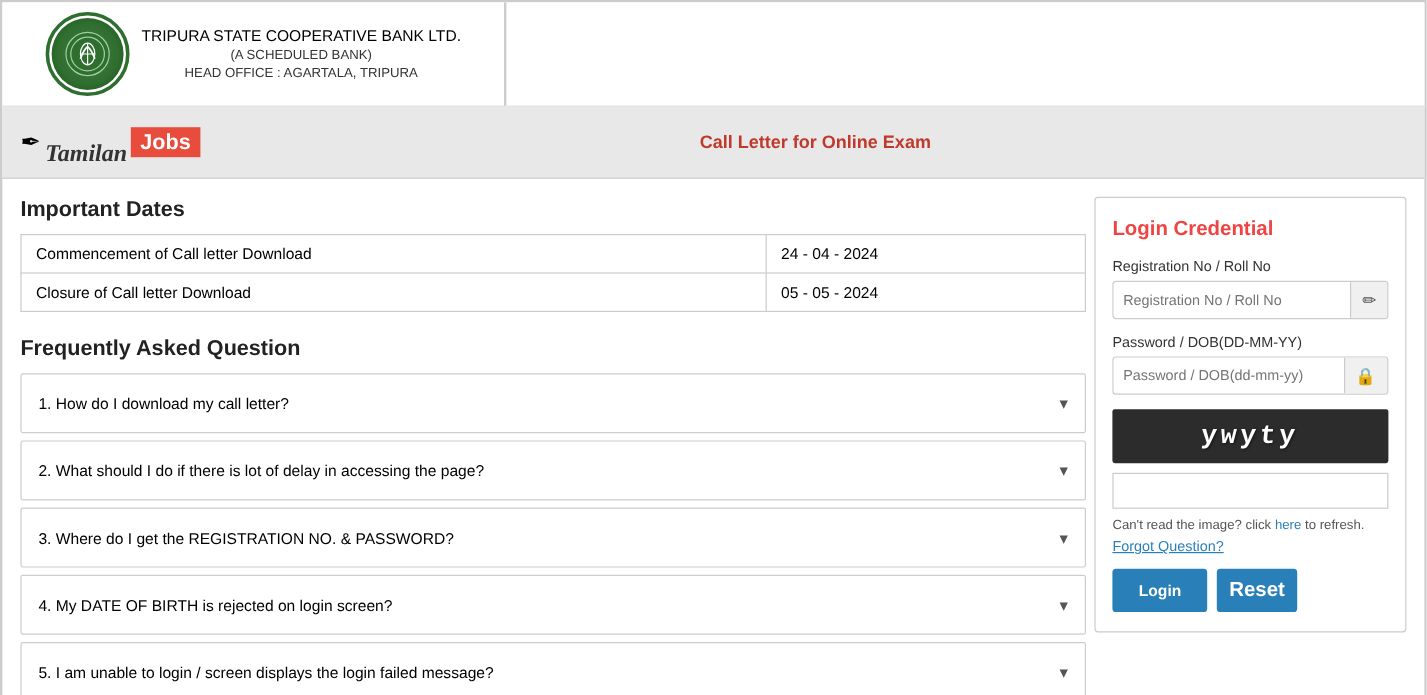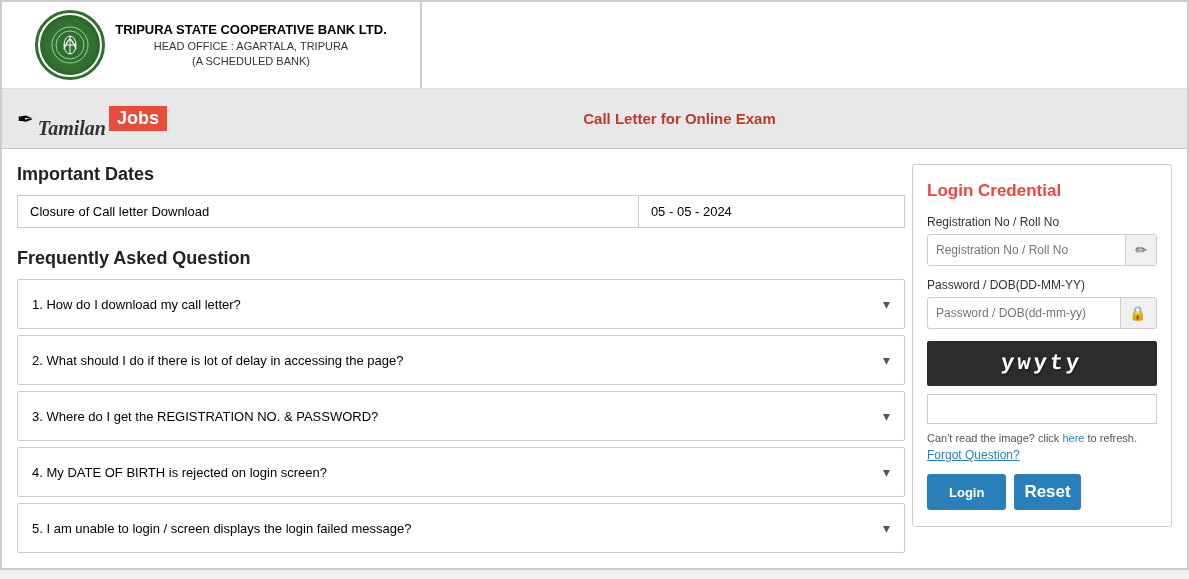--- a/index.html
+++ b/index.html
@@ -51,21 +51,21 @@
     }
     .bank-logo-inner svg {
       width: 40px;
       height: 40px;
     }
     .header-bank-text {
       text-align: center;
       line-height: 1.4;
     }
     .header-bank-text .bank-name {
-      font-weight: bold;
+      font-weight: normal;
       font-size: 13px;
       color: #000;
     }
     .header-bank-text .bank-sub {
       font-size: 11px;
       color: #333;
     }
     .header-title-section {
       flex: 1;
       background: #2980b9;
@@ -304,42 +304,46 @@
             <circle cx="20" cy="20" r="14" fill="none" stroke="#a0d0a0" stroke-width="1"></circle>
             <path d="M14 24 Q17 16 20 14 Q23 16 26 24" stroke="#fff" stroke-width="1.5" fill="none"></path>
             <ellipse cx="20" cy="20" rx="6" ry="9" fill="none" stroke="#fff" stroke-width="1"></ellipse>
             <line x1="20" y1="11" x2="20" y2="29" stroke="#fff" stroke-width="1"></line>
             <line x1="14" y1="20" x2="26" y2="20" stroke="#fff" stroke-width="1"></line>
           </svg>
         </div>
       </div>
       <div class="header-bank-text">
         <div class="bank-name">TRIPURA STATE COOPERATIVE BANK LTD.</div>
+        <div class="bank-sub">(A SCHEDULED BANK)</div>
         <div class="bank-sub">HEAD OFFICE : AGARTALA, TRIPURA</div>
-        <div class="bank-sub">(A SCHEDULED BANK)</div>
       </div>
     </div>
   </div>
 
   <div class="sub-header">
     <div class="tamilan-logo">
 
       <span style="font-size:20px; margin-right:4px;">✒</span>
       <span class="tamilan-script">Tamilan</span>
       <span class="jobs-badge">Jobs</span>
     </div>
     <div class="sub-header-title">Call Letter for Online Exam</div>
   </div>
 
   <div class="main-content">
     <div class="left-section">
 
       <div class="section-title">Important Dates</div>
       <table class="dates-table">
         <tbody id="dates-tbody">
+            <tr>
+              <td>Commencement of Call letter Download</td>
+              <td>24 - 04 - 2024</td>
+            </tr>
             <tr>
               <td>Closure of Call letter Download</td>
               <td>05 - 05 - 2024</td>
             </tr>
           </tbody>
       </table>
 
       <div class="section-title">Frequently Asked Question</div>
       <div class="faq-list" id="faq-list">
           <div class="faq-item">

